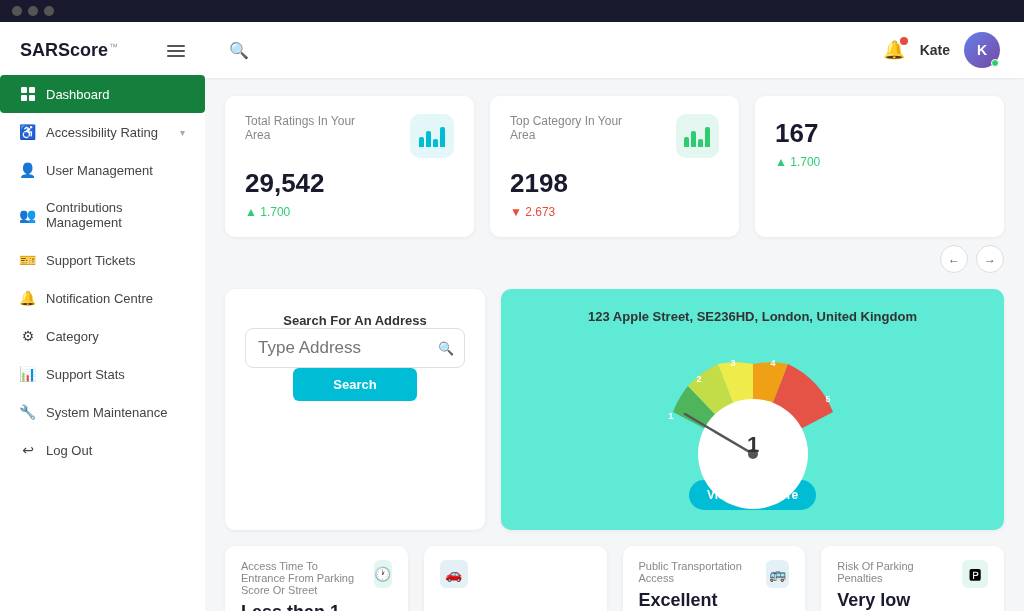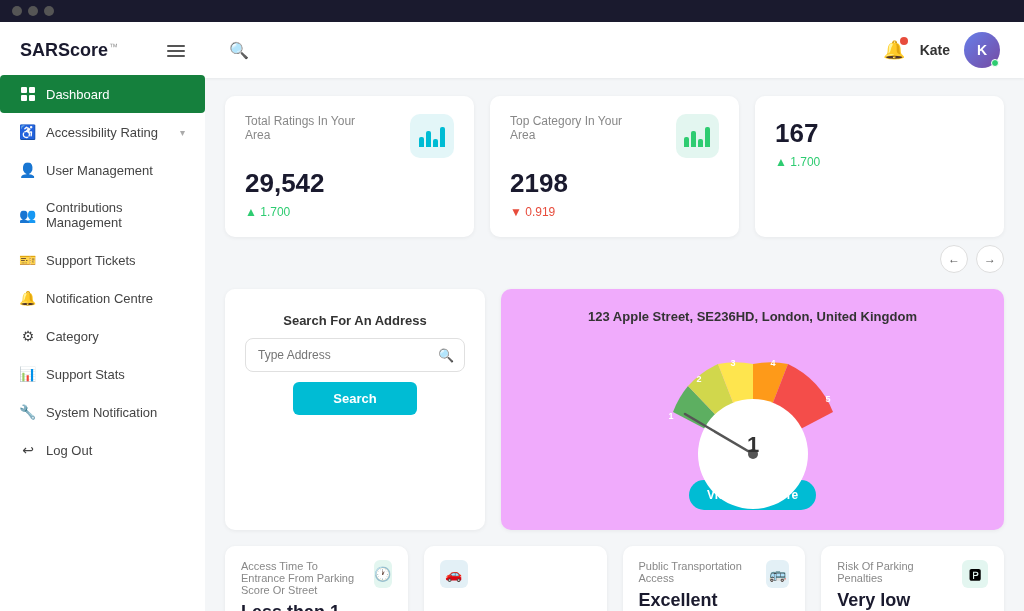--- a/index.html
+++ b/index.html
@@ -261,37 +261,37 @@
     .search-card {
       background: #fff;
       border-radius: 10px;
       padding: 24px 20px;
       width: 260px;
       flex-shrink: 0;
       box-shadow: 0 1px 4px rgba(0,0,0,0.06);
       display: flex;
       flex-direction: column;
       align-items: center;
-      gap: 10px;
+      gap: 0;
     }
     .search-card-title {
       font-size: 13px;
       font-weight: 600;
       color: #333;
     }
     .search-card-input-wrap {
       width: 100%;
       position: relative;
     }
     .search-card-input {
       width: 100%;
       border: 1px solid #e0e0e0;
       border-radius: 8px;
       padding: 9px 36px 9px 12px;
-      font-size: 12px;
+      font-size: 17px;
       color: #4c1d95;
       outline: none;
     }
     .search-card-input-icon {
       position: absolute;
       right: 10px;
       top: 50%;
       transform: translateY(-50%);
       color: #aaa;
       font-size: 13px;
@@ -302,21 +302,21 @@
       border: none;
       border-radius: 6px;
       padding: 9px 40px;
       font-size: 13px;
       font-weight: 600;
       cursor: pointer;
     }
 
     
     .gauge-card {
-      background: #f0abfc;
+      background: #5eead4;
       border-radius: 10px;
       flex: 1;
       box-shadow: 0 1px 4px rgba(0,0,0,0.06);
       display: flex;
       flex-direction: column;
       align-items: center;
       padding: 20px;
       gap: 12px;
     }
     .gauge-card-address {
@@ -473,21 +473,21 @@
       <div class="nav-item">
         <span class="nav-icon">⚙</span>
         <span class="nav-label">Category</span>
       </div>
       <div class="nav-item">
         <span class="nav-icon">📊</span>
         <span class="nav-label">Support Stats</span>
       </div>
       <div class="nav-item">
         <span class="nav-icon">🔧</span>
-        <span class="nav-label">System Notification</span>
+        <span class="nav-label">System Maintenance</span>
       </div>
       <div class="nav-item">
         <span class="nav-icon">↩</span>
         <span class="nav-label">Log Out</span>
       </div>
     </nav>
   </aside>
 
   <main class="main">
 
@@ -534,21 +534,21 @@
             <div class="stat-card-icon" style="background:#e3f6f0;">
               <div class="bar-icon">
                 <span style="height:10px; background:#2ecc71;"></span>
                 <span style="height:16px; background:#2ecc71;"></span>
                 <span style="height:8px; background:#2ecc71;"></span>
                 <span style="height:20px; background:#2ecc71;"></span>
               </div>
             </div>
           </div>
           <div class="stat-card-value">2198</div>
-          <div class="stat-change down">▼ 0.919</div>
+          <div class="stat-change down">▼ 2.673</div>
         </div>
 
         <div class="stat-card">
           <div class="stat-card-value">167</div>
           <div class="stat-change up">▲ 1.700</div>
         </div>
 
       </div>
 
       <div class="nav-arrows">

